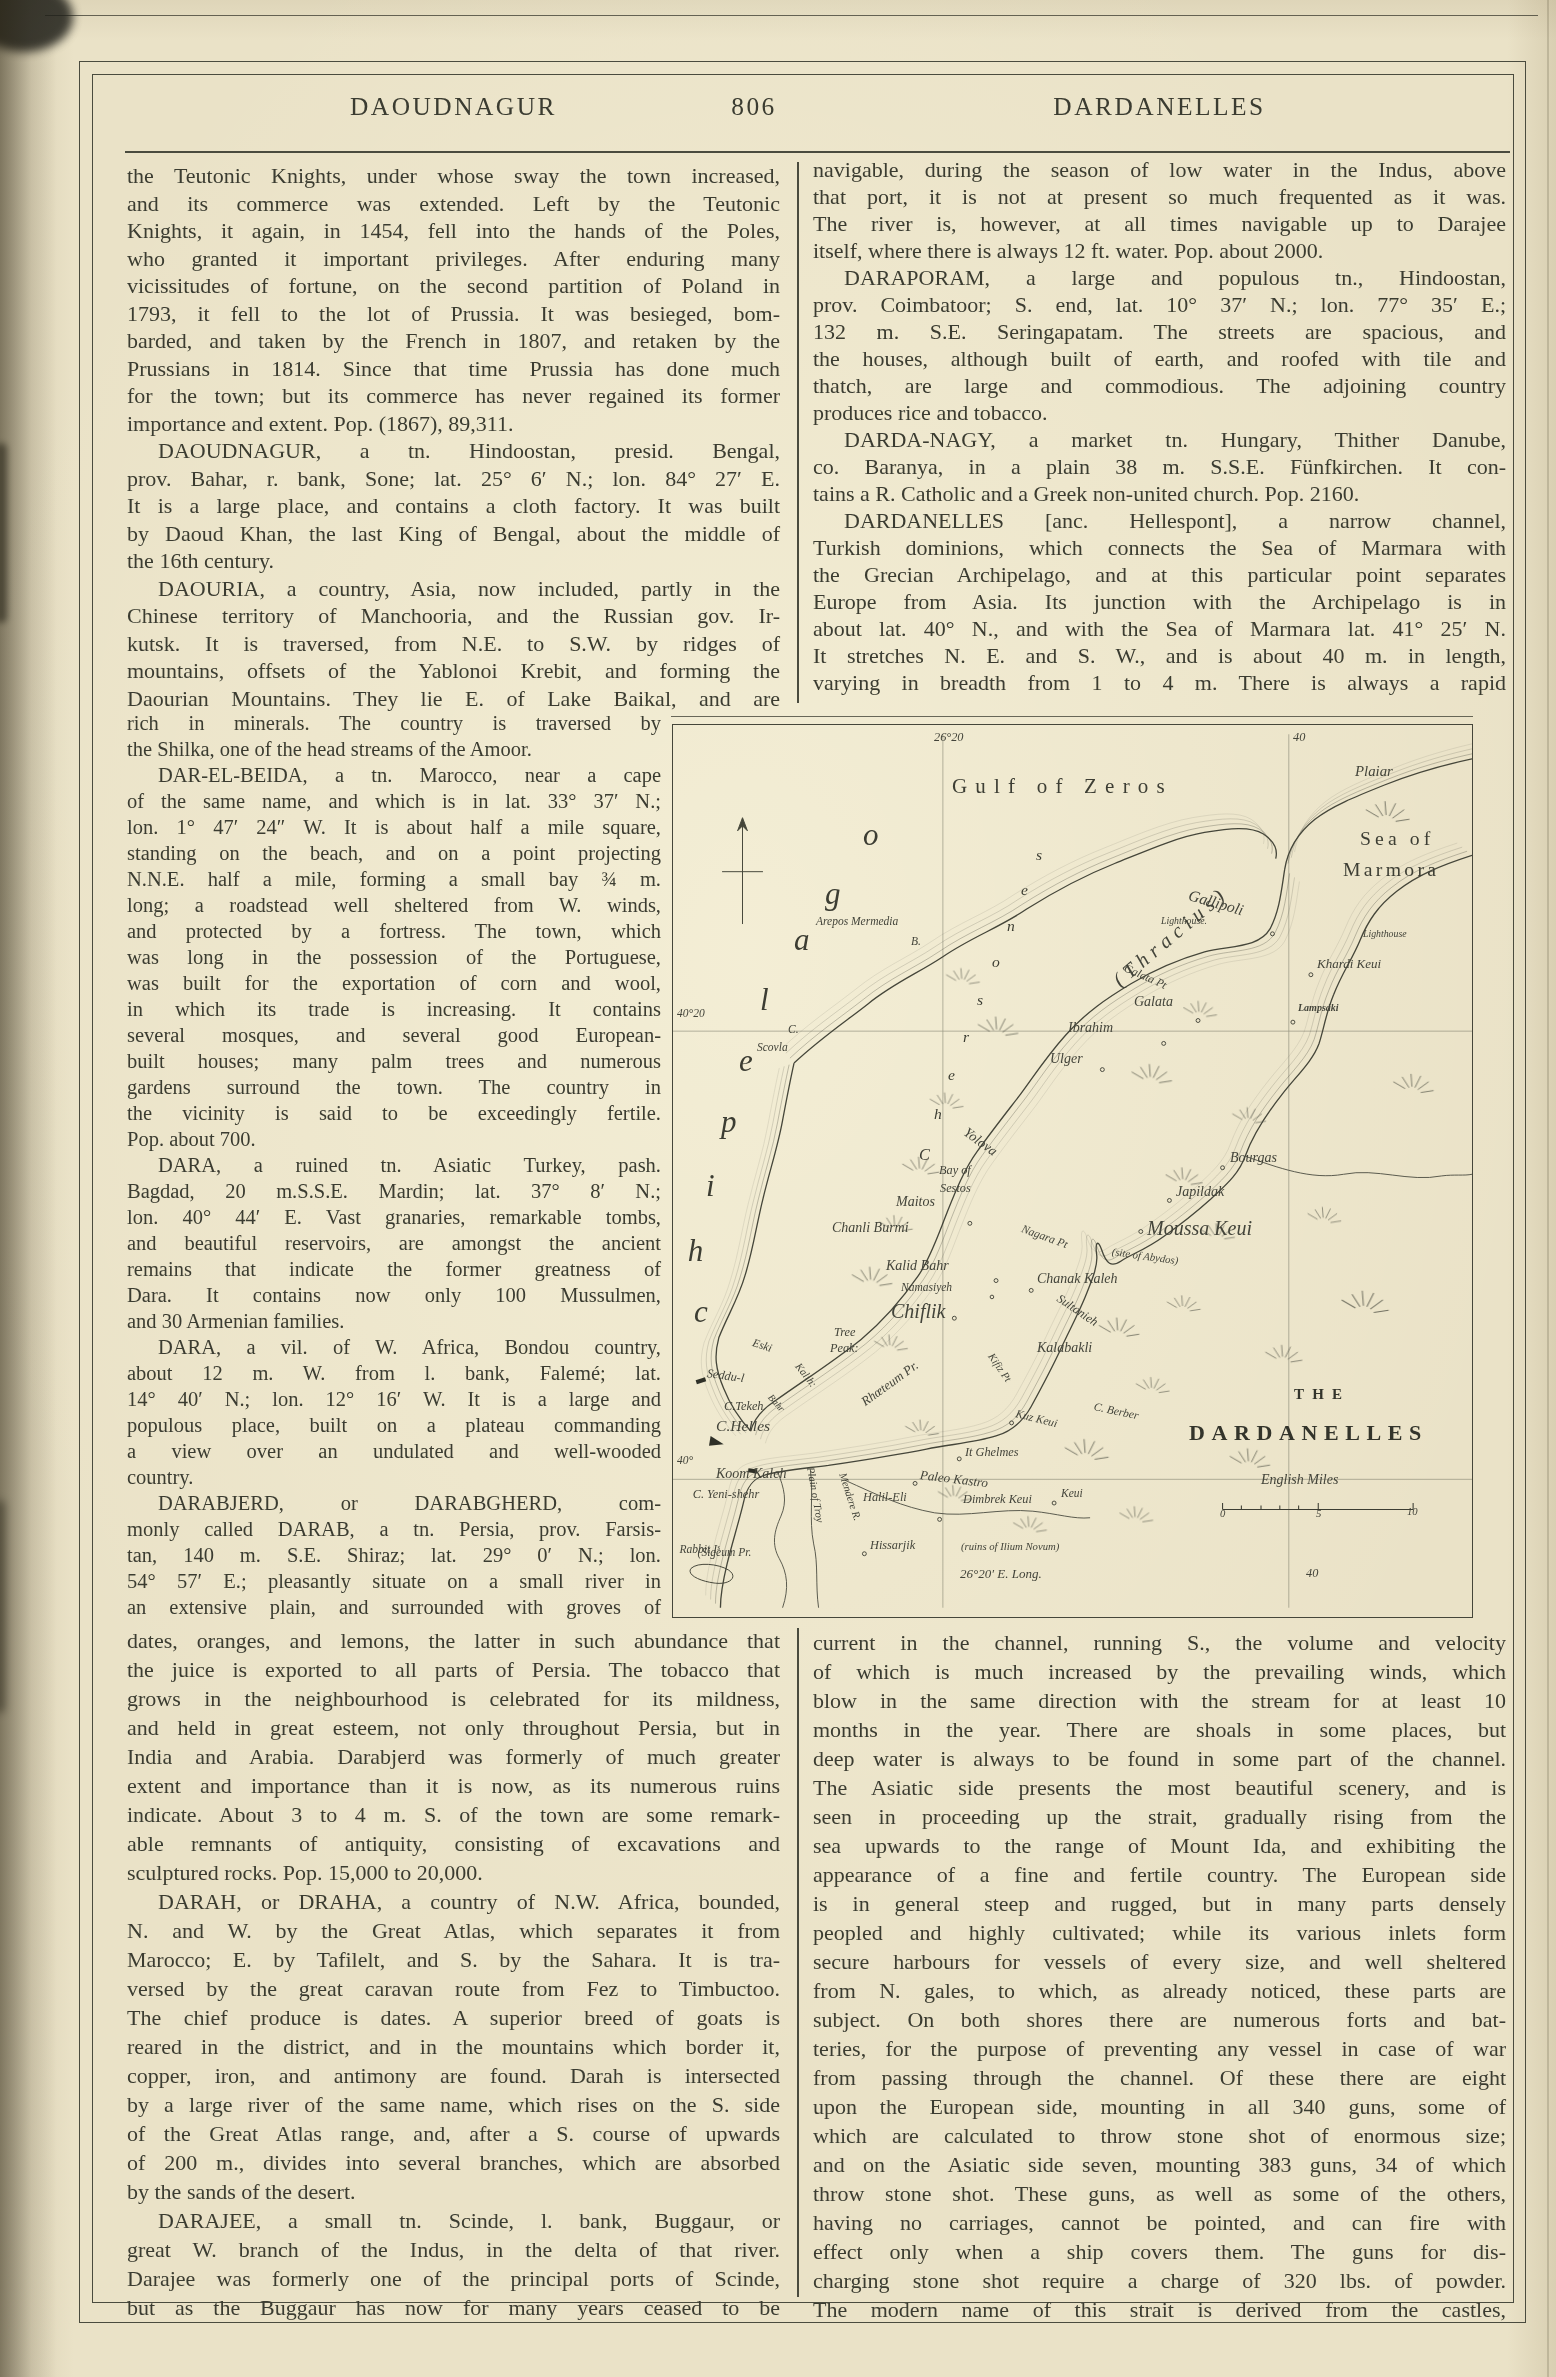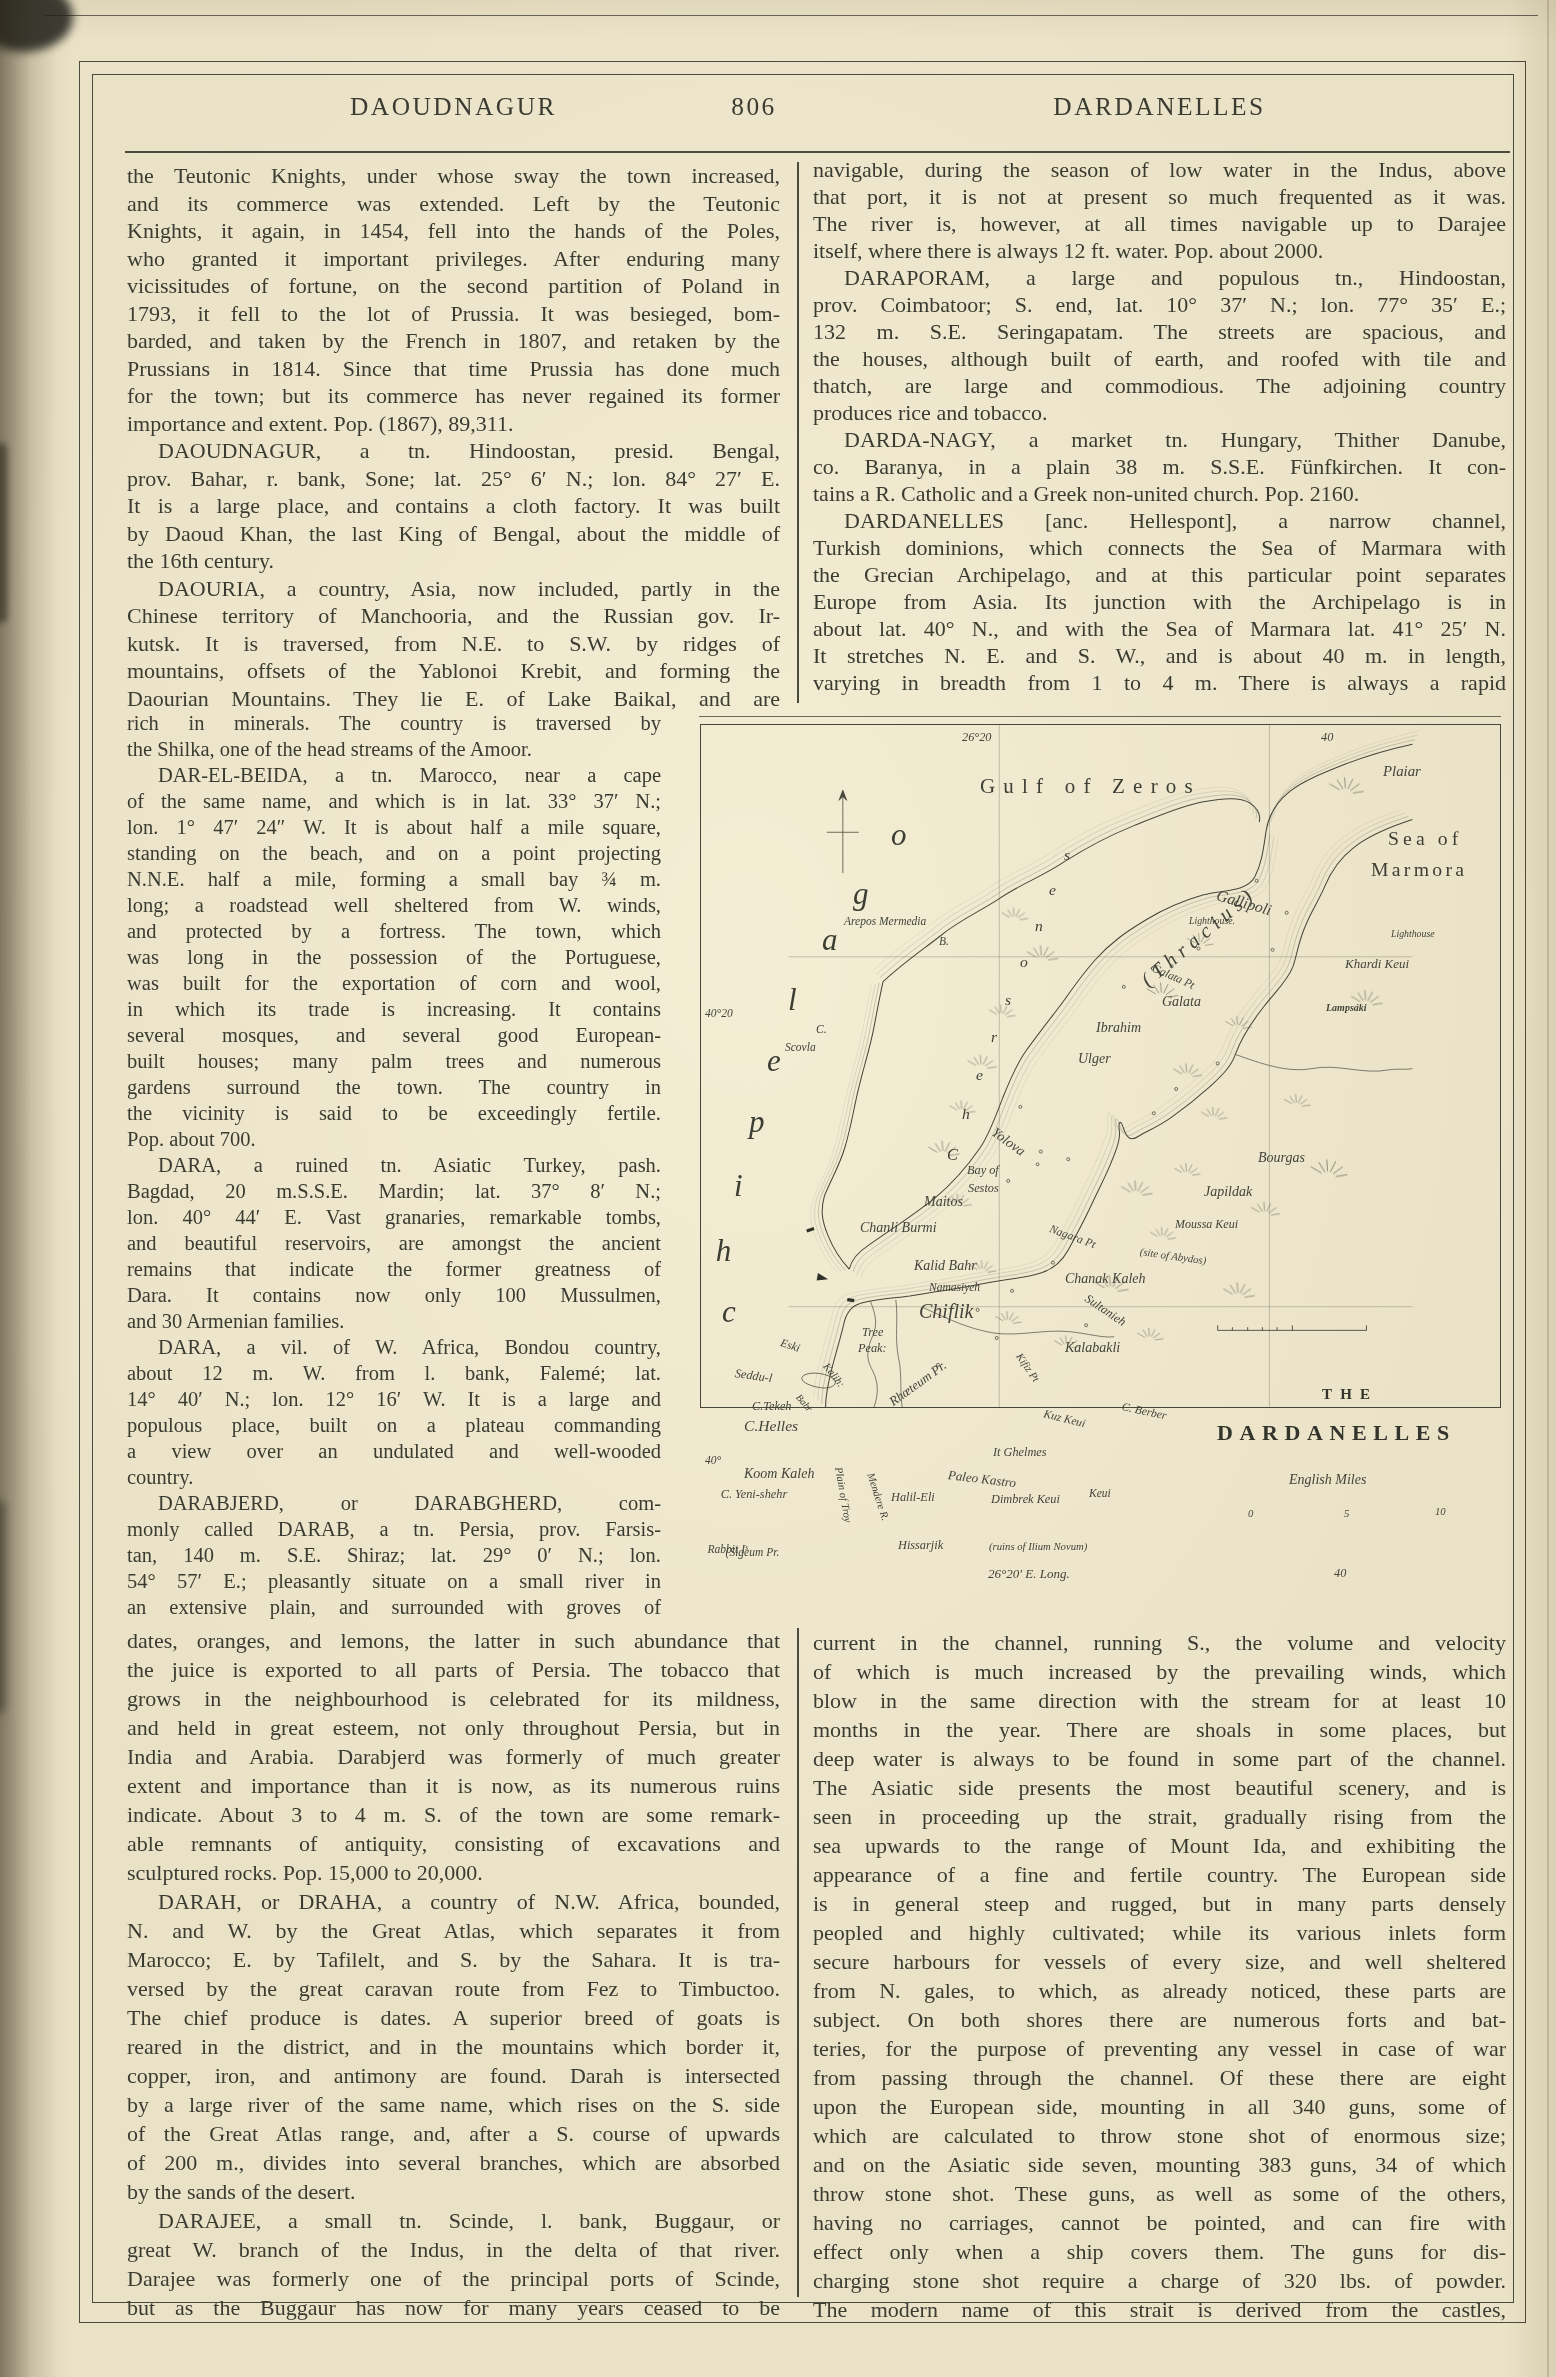--- a/index.html
+++ b/index.html
@@ -35,21 +35,21 @@
   .tblock{position:absolute;color:#3b3c31;}
   .tl{white-space:nowrap;text-align:justify;text-align-last:justify;}
   .tl.end{text-align-last:auto;}
   .tl.ind{text-indent:31px;}
   #lt{left:127px;top:162px;width:653px;font-size:22px;line-height:27.5px;}
   #rt{left:813px;top:156px;width:693px;font-size:22px;line-height:27px;}
   #ln{left:127px;top:710px;width:534px;font-size:20.5px;line-height:26px;}
   #lb{left:127px;top:1626px;width:653px;font-size:22px;line-height:29px;}
   #rb{left:813px;top:1628px;width:693px;font-size:22px;line-height:29px;}
   
-  #map{position:absolute;left:700px;top:724px;width:801px;height:684px;border:1.3px solid #45463a;box-sizing:border-box;}
+  #map{position:absolute;left:672px;top:724px;width:801px;height:894px;border:1.3px solid #45463a;box-sizing:border-box;}
   #map .overline{position:absolute;left:-1.6px;top:-9px;width:802px;height:1.2px;background:rgba(70,70,58,.8);}
   #map svg{position:absolute;left:0;top:0;width:100%;height:100%;}
   .ml{position:absolute;white-space:nowrap;color:#43443a;font-family:"Liberation Serif",serif;
       font-style:italic;transform-origin:0 50%;}
   .ml.sea{font-style:normal;color:#3d3e34;}
   .ml.caps{font-style:normal;font-weight:600;color:#33342b;}
   .ml.big{color:#3c3d33;}
   .ml.chl{color:#3c3d33;}
 </style>
 </head>
@@ -402,21 +402,21 @@
         <span class="ml" style="left: 43px; top: 731px; font-size: 14px; margin-top: 10px;">Koom Kaleh</span>
         <span class="ml" style="left: 19.7px; top: 762px; font-size: 12.3px;">C. Yeni-shehr</span>
         <span class="ml" style="left: 24.6px; top: 782px; font-size: 11.5px; margin-top: 39px;">(Sigeum Pr.</span>
         <span class="ml" style="left: 6.6px; top: 818px; font-size: 11.5px;">Rabbit Iˢ</span>
         <span class="ml" style="left: 190px; top: 670px; font-size: 13px; transform: rotate(-36deg);">Rhœteum Pr.</span>
         <span class="ml" style="left: 138px; top: 736px; font-size: 10.7px; transform: rotate(80deg);">Plain of Troy</span>
         <span class="ml" style="left: 170px; top: 742px; font-size: 10.7px; transform: rotate(72deg);">Mendere R.</span>
         <span class="ml" style="left: 349px; top: 497px; font-size: 11.5px; transform: rotate(20deg);">Nagara Pt</span>
         <span class="ml" style="left: 439px; top: 520px; font-size: 10.7px; transform: rotate(8deg);">(site of Abydos)</span>
         <span class="ml" style="left: 503px; top: 459px; font-size: 14px;">Japildak</span>
-        <span class="ml" style="left: 474px; top: 492px; font-size: 12px;">Moussa Keui</span>
+        <span class="ml" style="left: 474px; top: 492px; font-size: 20px;">Moussa Keui</span>
         <span class="ml" style="left: 557px; top: 425px; font-size: 14px;">Bourgas</span>
         <span class="ml" style="left: 364px; top: 546px; font-size: 14px;">Chanak Kaleh</span>
         <span class="ml" style="left: 385px; top: 565px; font-size: 12.3px; transform: rotate(34deg);">Sultanieh</span>
         <span class="ml" style="left: 364px; top: 615px; font-size: 14px;">Kalabakli</span>
         <span class="ml" style="left: 318px; top: 623px; font-size: 10.7px; transform: rotate(55deg);">Kifiz Pt</span>
         <span class="ml" style="left: 343px; top: 682px; font-size: 11.5px; transform: rotate(14deg);">Kuz Keui</span>
         <span class="ml" style="left: 292px; top: 720px; font-size: 12.3px;">It Ghelmes</span>
         <span class="ml" style="left: 421px; top: 675px; font-size: 11.5px; transform: rotate(12deg);">C. Berber</span>
         <span class="ml" style="left: 388px; top: 762px; font-size: 11.5px;">Keui</span>
         <span class="ml" style="left: 247px; top: 742px; font-size: 13px; transform: rotate(7deg);">Paleo Kastro</span>

